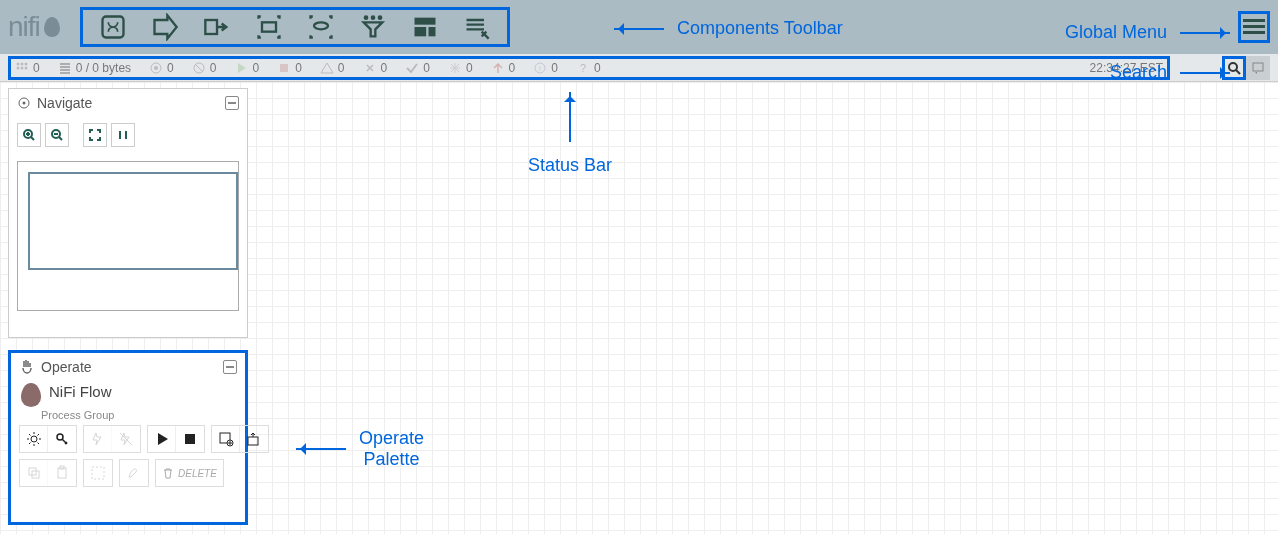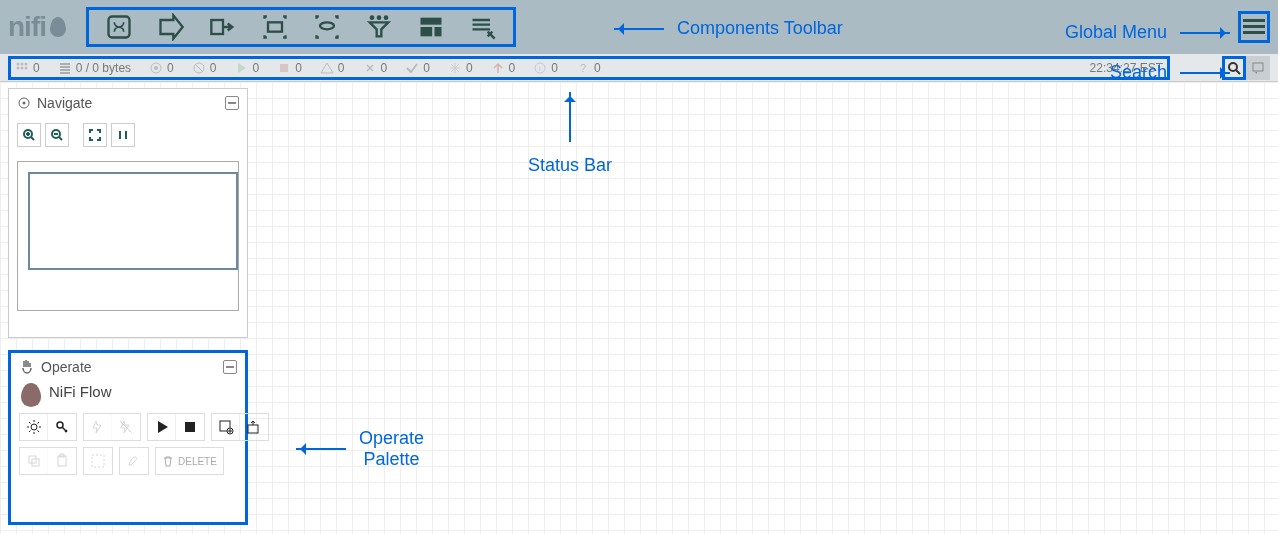--- a/index.html
+++ b/index.html
@@ -1,20 +1,20 @@
 <!DOCTYPE html>
 <html><head>
 <meta charset="utf-8">
 <style>
 * { box-sizing: border-box; margin: 0; padding: 0; }
 body { font-family: Arial, sans-serif; font-size: 13px; background: #fff; width: 1278px; height: 534px; position: relative; overflow: hidden; }
 
 
 .header { height: 54px; background: #aabbc3; display: flex; align-items: center; padding: 0 8px; position: relative; }
-.logo { font-size: 28px; font-weight: bold; color: #7a8d96; letter-spacing: -1px; margin-right: 20px; display:flex; align-items:center;}
+.logo { font-size: 28px; font-weight: normal; color: #7a8d96; letter-spacing: -1px; margin-right: 20px; display:flex; align-items:center;}
 .logo .drop { display:inline-block; width:16px; height:20px; background:#7a8d96; border-radius:50% 50% 50% 50% / 60% 60% 40% 40%; margin-left:4px;}
 .components-toolbar { display: flex; gap: 4px; border: 3px solid #0066dd; padding: 2px 6px; height: 40px; align-items: center; }
 .tool-btn { width: 48px; height: 32px; display: flex; align-items: center; justify-content: center; cursor: pointer; }
 .tool-btn svg { width: 28px; height: 28px; }
 .global-menu { margin-left: auto; width: 32px; height: 32px; border: 3px solid #0066dd; display: flex; align-items: center; justify-content: center; cursor: pointer; }
 .hamburger { width: 22px; height: 16px; }
 .hamburger div { height: 3px; background: #2d4f48; margin-bottom: 3px; }
 
 
 .status-bar { height: 28px; background: #e5e8ea; border-bottom: 1px solid #ccc; display: flex; align-items: center; padding: 0 8px; font-size: 12px; color: #777; position:relative; }
@@ -48,21 +48,21 @@
 .flow-name { font-size:15px; color:#444;}
 .flow-type { font-size:11px; color:#888; margin-left:30px;}
 .flow-id { font-size:11px; color:#886650; padding:4px 10px;}
 .op-btns { display:flex; gap:6px; padding:4px 8px; }
 .op-group { display:flex; border:1px solid #ddd;}
 .op-btn { width:28px; height:26px; display:flex; align-items:center; justify-content:center; cursor:pointer; border-right:1px solid #eee;}
 .op-btn:last-child { border-right:none;}
 .op-btn.disabled { opacity:0.35; cursor:default;}
 .op-btn svg { width:16px; height:16px;}
 .op-row2 { display:flex; gap:6px; padding:2px 8px;}
-.delete-btn { display:flex; align-items:center; gap:4px; font-size:10px; color:#aaa; border:1px solid #ddd; padding:2px 6px; cursor:pointer;}
+.delete-btn { display:flex; align-items:center; gap:4px; font-size:10px; color:#aaa; border:1px solid #ddd; padding:2px 6px; cursor:pointer;font-style:italic;}
 
 
 .annotation { position: absolute; color: #0066dd; font-size: 18px; font-family: Arial; display:flex; align-items:center; gap:13px;}
 .arrow-left { position:relative; width:50px; height:2px; background:#0066dd;}
 .arrow-left::before { content:''; position:absolute; left:-2px; top:-5px; border:6px solid transparent; border-right-color:#0066dd;}
 .arrow-right { position:relative; width:50px; height:2px; background:#0066dd;}
 .arrow-right::after { content:''; position:absolute; right:-2px; top:-5px; border:6px solid transparent; border-left-color:#0066dd;}
 .arrow-up { position:relative; width:2px; height:50px; background:#0066dd; margin:0 auto;}
 .arrow-up::before { content:''; position:absolute; top:-2px; left:-5px; border:6px solid transparent; border-bottom-color:#0066dd;}
 </style>
@@ -318,20 +318,21 @@
       </svg>
     <span style="margin-left:6px">Operate</span>
     <div class="collapse"></div>
   </div>
   <div class="flow-row">
     <div class="drop-icon"></div>
     <div>
       <div class="flow-name">NiFi Flow</div>
     </div>
   </div>
+  <div class="flow-type">Process Group</div>
   <div class="op-btns">
     <div class="op-group">
       <div class="op-btn">
           <svg viewBox="0 0 16 16">
             <circle cx="8" cy="8" r="3" fill="none" stroke="#222"></circle>
             <path d="M8 1v2M8 13v2M1 8h2M13 8h2M3 3l1.5 1.5M11.5 11.5L13 13M13 3l-1.5 1.5M4.5 11.5L3 13" stroke="#222"></path>
           </svg>
         </div>
       <div class="op-btn">
           <svg viewBox="0 0 16 16">

